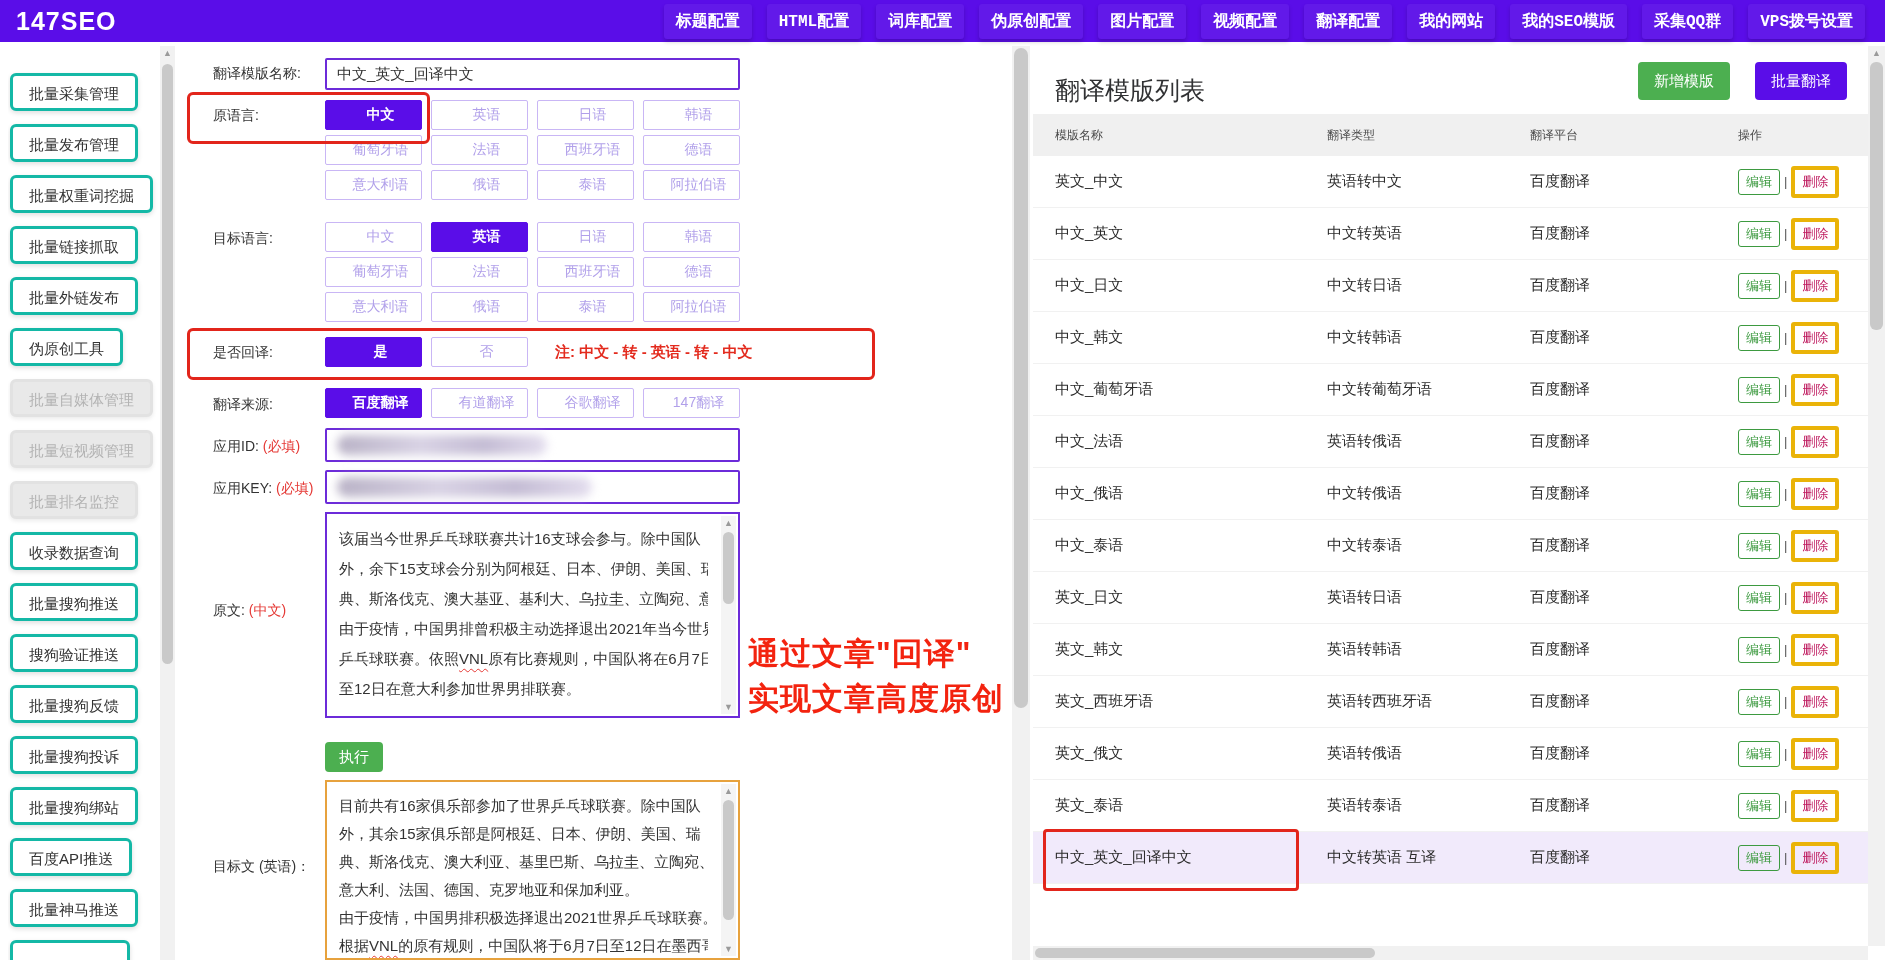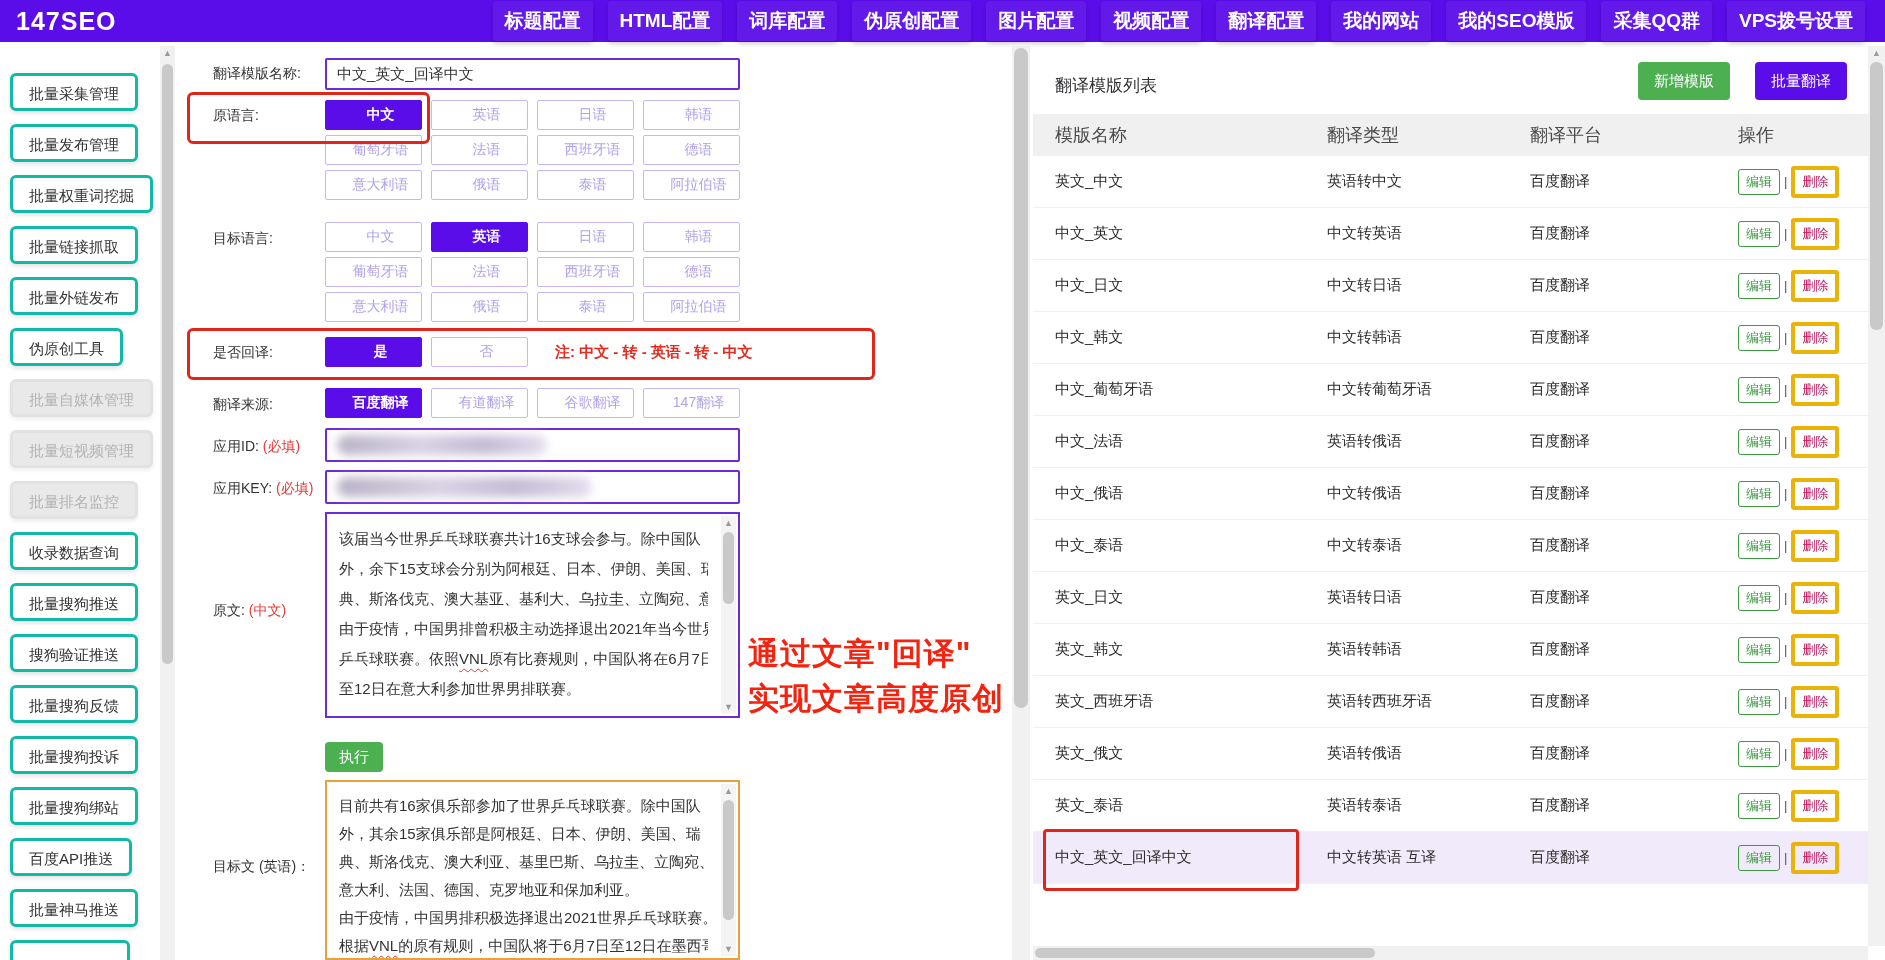--- a/index.html
+++ b/index.html
@@ -5,22 +5,22 @@
   * { margin:0; padding:0; box-sizing:border-box; }
   html,body { width:1885px; height:960px; overflow:hidden; background:#fff;
     font-family:"Liberation Sans","DejaVu Sans",sans-serif; }
   :root{ --accent:#5a0de8; --green:#4caf50; --red:#e2251b; }
 
   
   .topnav{ position:absolute; left:0; top:0; width:1885px; height:42px; background:var(--accent);
     display:flex; align-items:center; padding:0 16px; z-index:5;}
   .logo{ color:#fff; font-size:25px; font-weight:bold; letter-spacing:1px; }
   .nav-items{ margin-left:auto; display:flex; gap:15px; padding-right:4px;}
-  .nav-item{ color:#fff; font-size:19px; font-weight:bold; padding:7px 12px; white-space:nowrap;
-    background:rgba(255,255,255,.05); border-radius:3px; box-shadow:0 3px 4px rgba(0,0,0,.18); cursor:pointer;}
+  .nav-item{ color:#fff; font-size:16px; font-weight:bold; padding:7px 12px; white-space:nowrap;
+    background:rgba(255,255,255,.05); border-radius:3px; box-shadow:0 3px 4px rgba(0,0,0,.18); cursor:pointer;font-family:Liberation Mono, monospace;}
 
   
   .sidebar{ position:absolute; left:8px; top:46px; width:150px; height:914px; overflow:hidden; padding-top:27px;}
   .side-btn{ display:block; width:max-content; height:38px; line-height:36px; margin:0 0 13px 2px; padding:0 16px;
     background:#fff; border:3px solid #14b8a6; border-radius:6px; box-shadow:0 2px 5px rgba(0,0,0,.13);
     font-size:15px; color:#333; cursor:pointer; white-space:nowrap;}
   .side-btn.disabled{ background:#e9e9e9; color:#b3b3b3; border-color:#e2e2e2; box-shadow:0 2px 4px rgba(0,0,0,.08);}
   .side-btn.partial{ width:120px; }
 
   
@@ -60,27 +60,27 @@
   .misspell{ text-decoration:underline wavy #e53935; text-underline-offset:4px; text-decoration-thickness:1px;}
   .ta-scroll{ position:absolute; right:2px; top:2px; bottom:2px; width:15px; background:#f4f4f4;}
   .ta-scroll .vthumb{ left:2px; right:2px;}
   .exec-btn{ position:absolute; left:140px; width:58px; height:30px; background:var(--green); color:#fff;
     border:none; border-radius:4px; font-size:15px; cursor:pointer;}
   .annotation{ position:absolute; left:563px; top:585px; font-size:31px; font-weight:bold; color:#f3230f;
     line-height:45px; white-space:nowrap; letter-spacing:1px;}
 
   
   .right-panel{ position:absolute; left:1033px; top:46px; width:835px; height:914px; background:#fff; overflow:hidden;}
-  .rp-title{ position:absolute; left:22px; top:28px; font-size:17px; color:#303133;}
+  .rp-title{ position:absolute; left:22px; top:28px; font-size:25px; color:#303133;}
   .rp-btn{ position:absolute; top:16px; height:38px; border:none; border-radius:4px; color:#fff; font-size:15px;
     padding:0 16px; cursor:pointer;}
   .rp-btn.green{ left:605px; background:var(--green);}
   .rp-btn.purple{ left:722px; background:var(--accent);}
   .thead{ position:absolute; left:0; top:68px; width:835px; height:42px; background:#f0f0f0;
-    display:flex; align-items:center; font-size:18px; color:#4a4a4a;}
+    display:flex; align-items:center; font-size:12px; color:#4a4a4a;}
   .tbody{ position:absolute; left:0; top:110px; width:835px;}
   .trow{ position:relative; height:52px; display:flex; align-items:center; font-size:15px; color:#2b2b2b;
     border-bottom:1px solid #f1f1f1;}
   .trow.highlighted{ background:#f1eafb;}
   .col-name{ position:absolute; left:22px; width:250px;}
   .col-type{ position:absolute; left:294px; width:190px;}
   .col-plat{ position:absolute; left:497px; width:170px;}
   .col-ops { position:absolute; left:705px; width:120px; display:flex; align-items:center;}
   .name-box{ position:relative; display:inline-block;}
   .trow.highlighted .name-box::after{ content:''; position:absolute; left:-12px; top:-19px; width:250px; height:56px;

